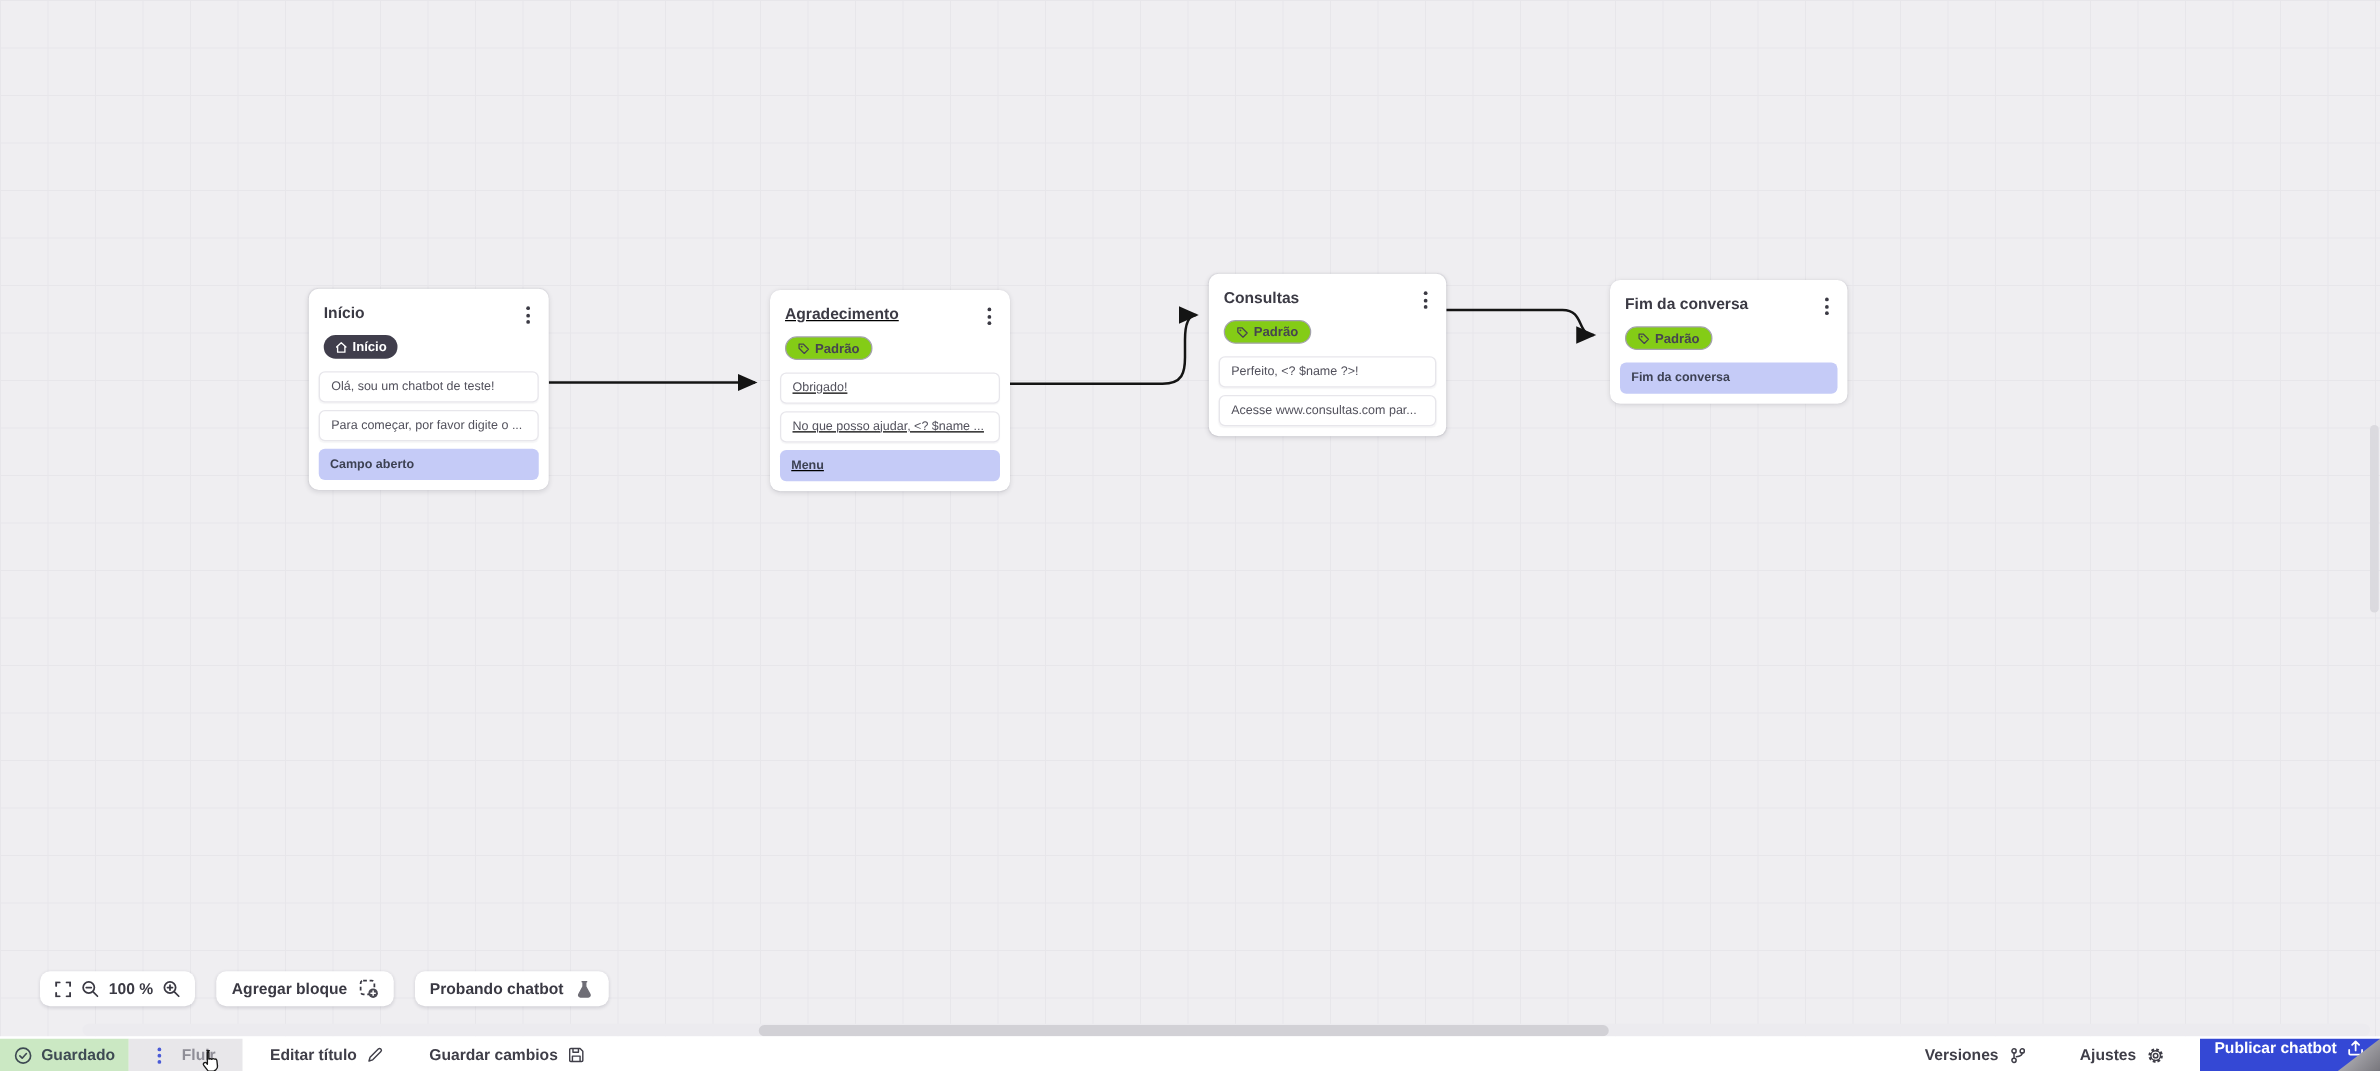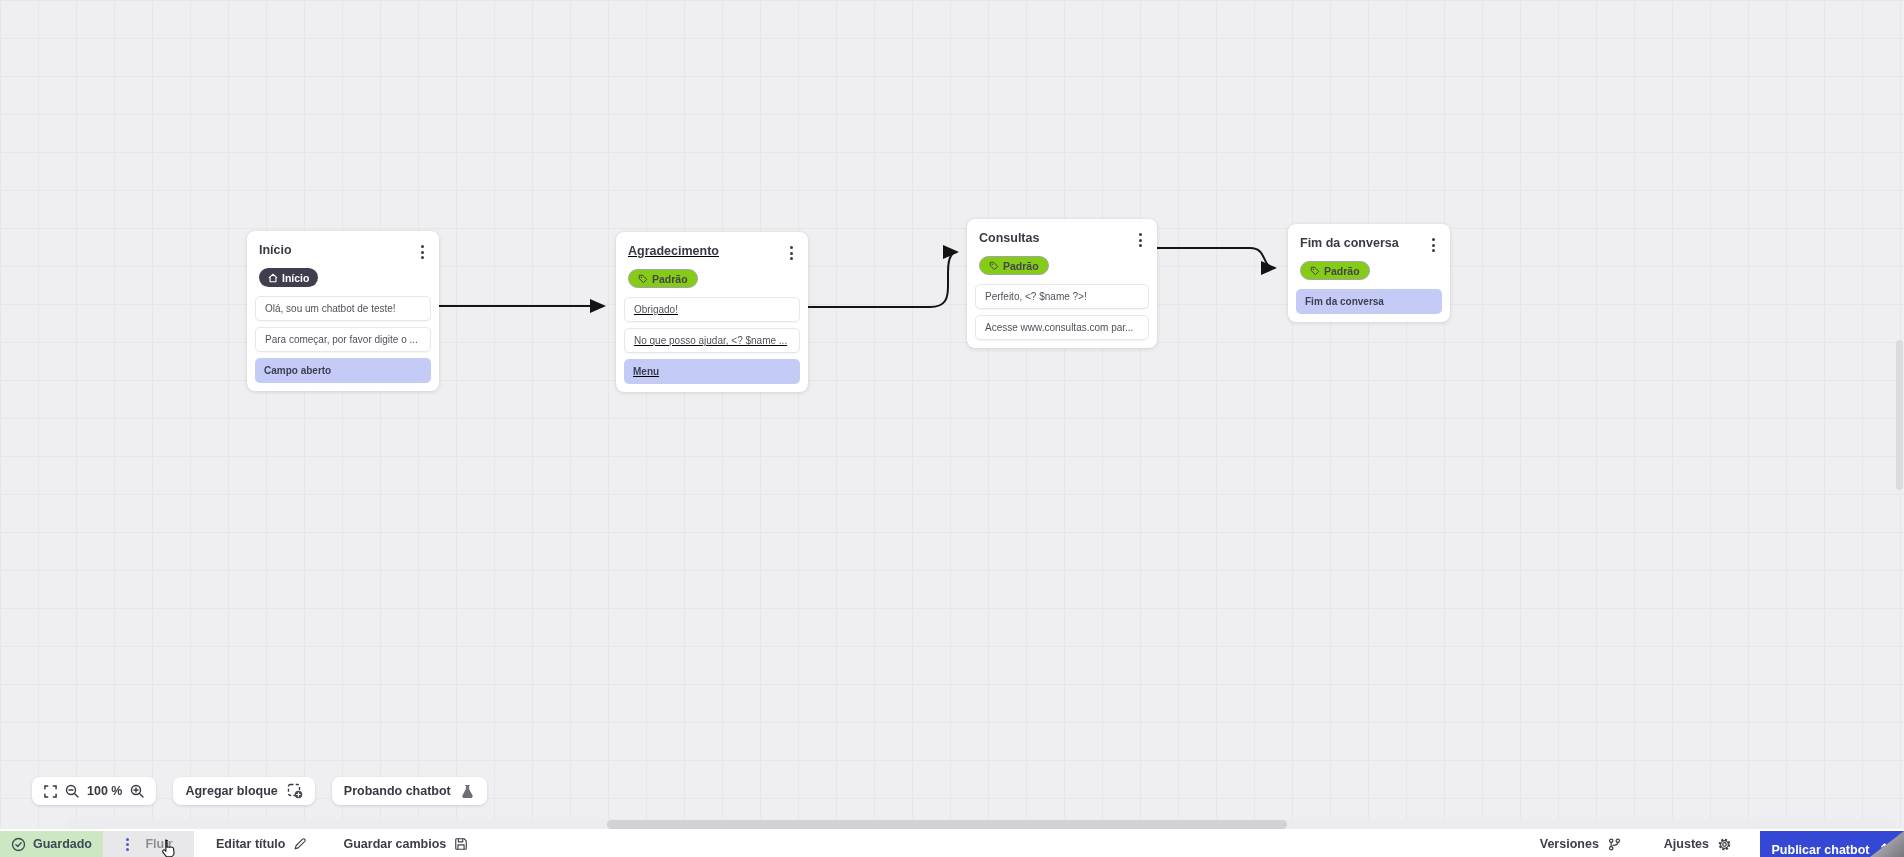--- a/index.html
+++ b/index.html
@@ -82,21 +82,21 @@
   .kebab-v { display:flex; flex-direction:column; gap:2px; cursor:pointer; padding:2px; }
   .kebab-v i { width:3px; height:3px; border-radius:50%; background:#4a5bd7; display:block; }
   .flow-name { color:#8f8e97; cursor:pointer; }
   .seg-edit { margin-left:22px; gap:8px; cursor:pointer;align-items:center; }
   .seg-savechanges { margin-left:36px; gap:8px; cursor:pointer; }
   .spacer { flex:1; }
   .seg-versions { gap:8px; margin-right:42px; cursor:pointer; }
   .seg-settings { gap:8px; margin-right:28px; cursor:pointer; }
   .publish-btn {
     width:144px; background:#3448d5; color:#ffffff; border:none;
-    display:flex; align-items:flex-end; justify-content:center; gap:8px;
+    display:flex; align-items:flex-start; justify-content:center; gap:8px;
     font-size:12.5px; font-weight:700; font-family:inherit; cursor:pointer;
   }
 
   .corner-wedge {
     position:absolute; right:0; bottom:0; width:34px; height:26px; z-index:6;
     background:linear-gradient(135deg, #c9c8cd 0%, #77767c 100%);
     clip-path:polygon(100% 0, 100% 100%, 0 100%);
     pointer-events:none;
   }
 
@@ -190,21 +190,21 @@
         <span>Padrão</span>
       </span>
     </div>
   </div>
   <div class="node-items">
     <div class="item msg">Perfeito, &lt;? $name ?&gt;!</div>
     <div class="item msg">Acesse www.consultas.com par...</div>
   </div>
 </div>
 
-<div class="node" style="left:1288px; top:224px; width:162px;">
+<div class="node" style="left:1288px; top:224px; width:190px;">
   <div class="node-header">
     <div class="node-title-row">
       <span class="node-title">Fim da conversa</span>
       <span class="kebab">
           <i></i>
           <i></i>
           <i></i>
         </span>
     </div>
     <div class="badge-row">

